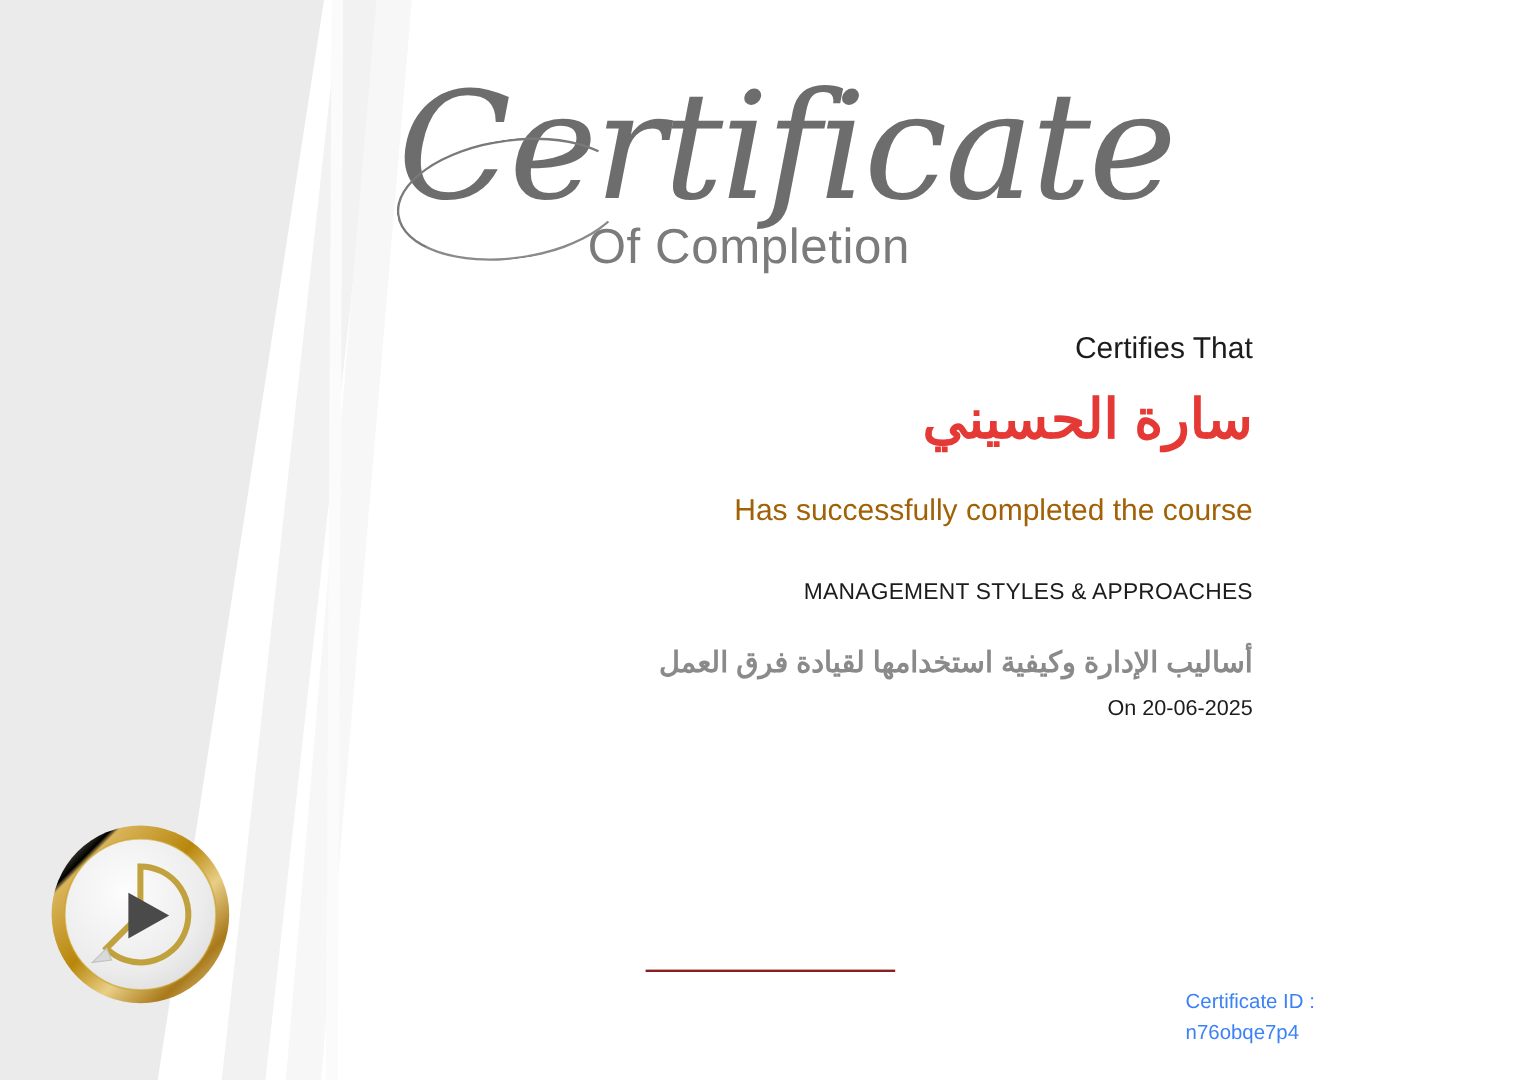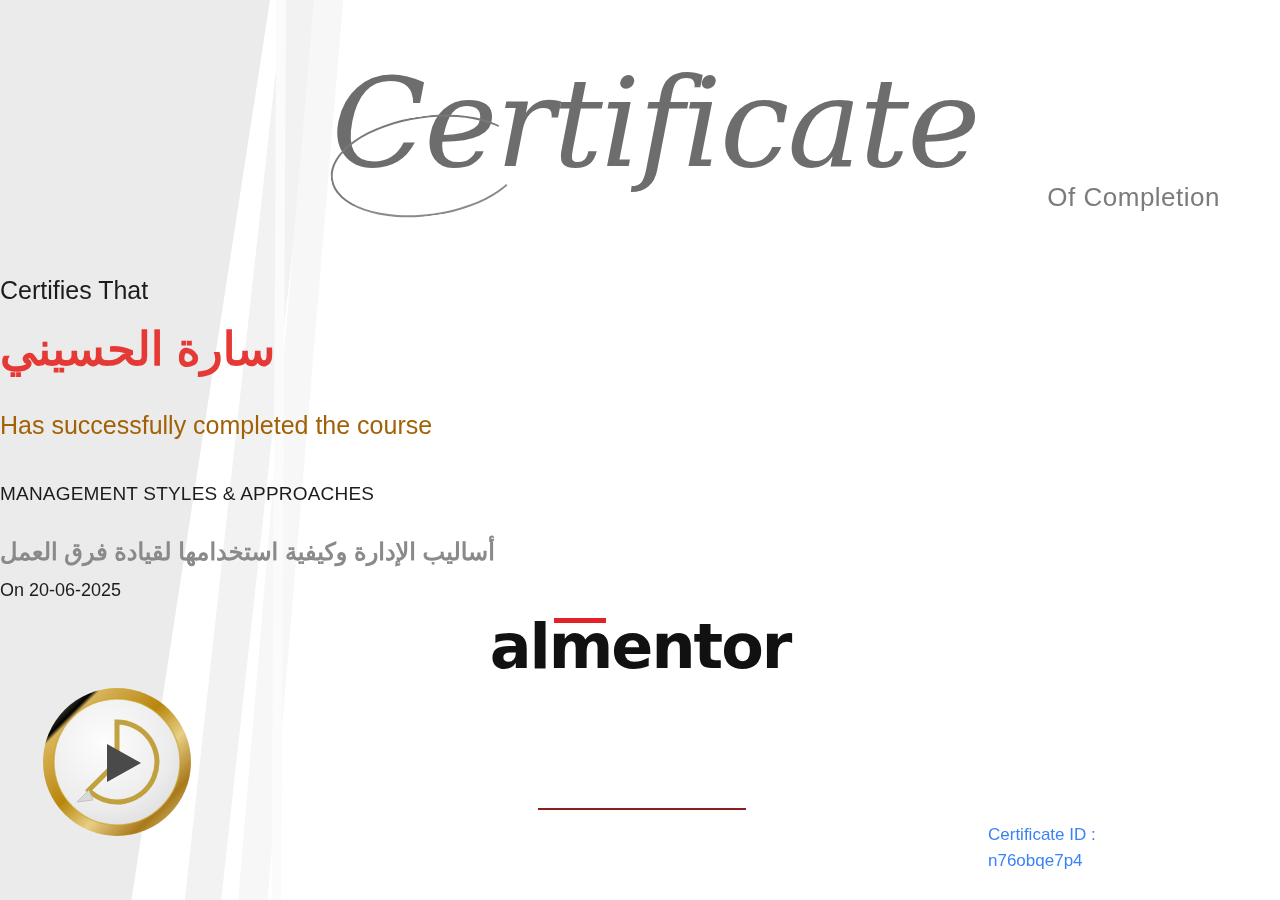--- a/index.html
+++ b/index.html
@@ -80,35 +80,34 @@
     width: 190px;
     height: 96px;
     border: 2px solid #7a7a7a;
     border-radius: 50%;
     transform: rotate(-8deg);
     border-right-color: transparent;
     border-bottom-color: #8a8a8a;
   }
   .title-sub {
     font-family: "Liberation Sans", sans-serif;
-    font-size: 26px;
+    font-size: 41px;
     letter-spacing: 0.5px;
     color: #7b7b7b;
     margin-top: -16px;
     padding-right: 60px;
+    padding-left: 28px;
+  }
+
+  
+  .line {
+    position: absolute;
+    left: 0;
+    width: 1044px;
     text-align: right;
-    padding-left: 28px;
-  }
-
-  
-  .line {
-    position: absolute;
-    left: 0;
-    width: 1044px;
-    text-align: left;
   }
   .certifies {
     top: 276px;
     font-size: 25px;
     color: #1c1c1c;
   }
   .recipient {
     top: 322px;
     font-size: 46px;
     font-weight: bold;
@@ -225,26 +224,20 @@
     <div class="title-sub">Of Completion</div>
   </div>
 
   <div class="line certifies">Certifies That</div>
   <div class="line recipient">سارة الحسيني</div>
   <div class="line completed">Has successfully completed the course</div>
   <div class="line course-en">MANAGEMENT STYLES &amp; APPROACHES</div>
   <div class="line course-ar">أساليب الإدارة وكيفية استخدامها لقيادة فرق العمل</div>
   <div class="line date">On 20-06-2025</div>
 
-  <div class="logo">
-    <span class="logo-inner">
-      <span class="logo-bar"></span>
-      <span class="logo-text">almentor</span>
-    </span>
-  </div>
 
   <div class="signature-line"></div>
 
   <div class="cert-id">
     <div>Certificate ID :</div>
     <div>n76obqe7p4</div>
   </div>
 
   <div class="seal">
     <svg width="152" height="152" viewBox="0 0 152 152" aria-hidden="true">

